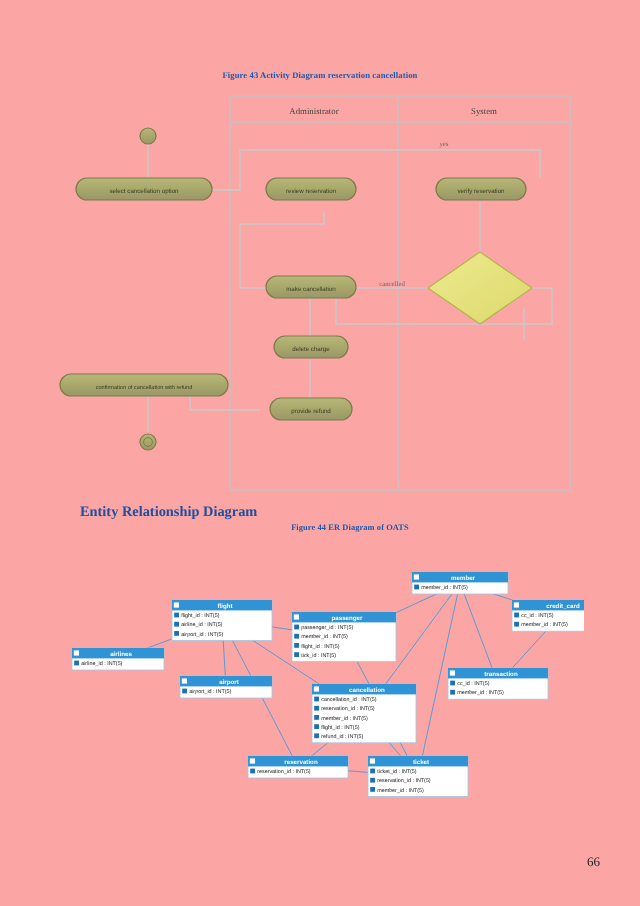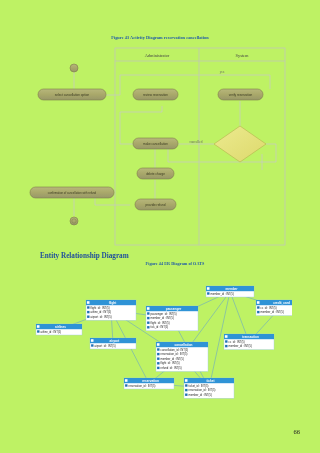--- a/index.html
+++ b/index.html
@@ -6,21 +6,21 @@
   body{
     width:320px;height:453px;
     background:#ffffff;
     font-family:"Liberation Serif", serif;
     color:#000;
     overflow:hidden;
     position:relative;
   }
   .page{
     position:absolute;inset:0;
-    background:#bef264;
+    background:#fca5a5;
   }
 
   
   .fig-caption{
     position:absolute;
     text-align:center;
     font-family:"Liberation Serif", serif;
     font-weight:bold;
     color:#1f5aa8;
     font-size:4.3px;

